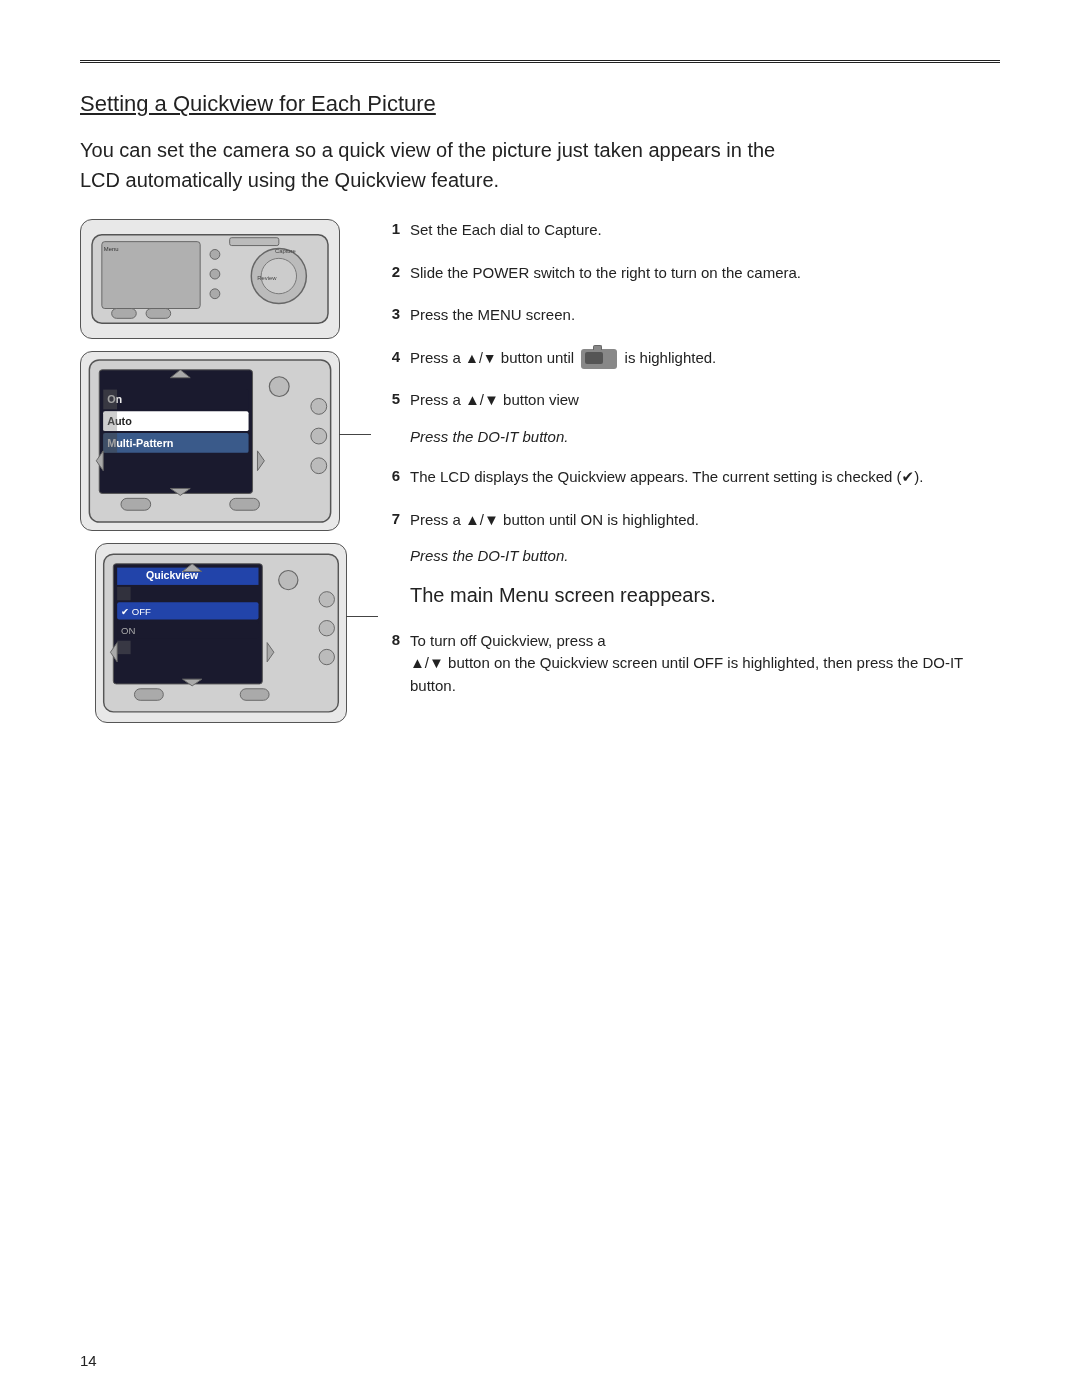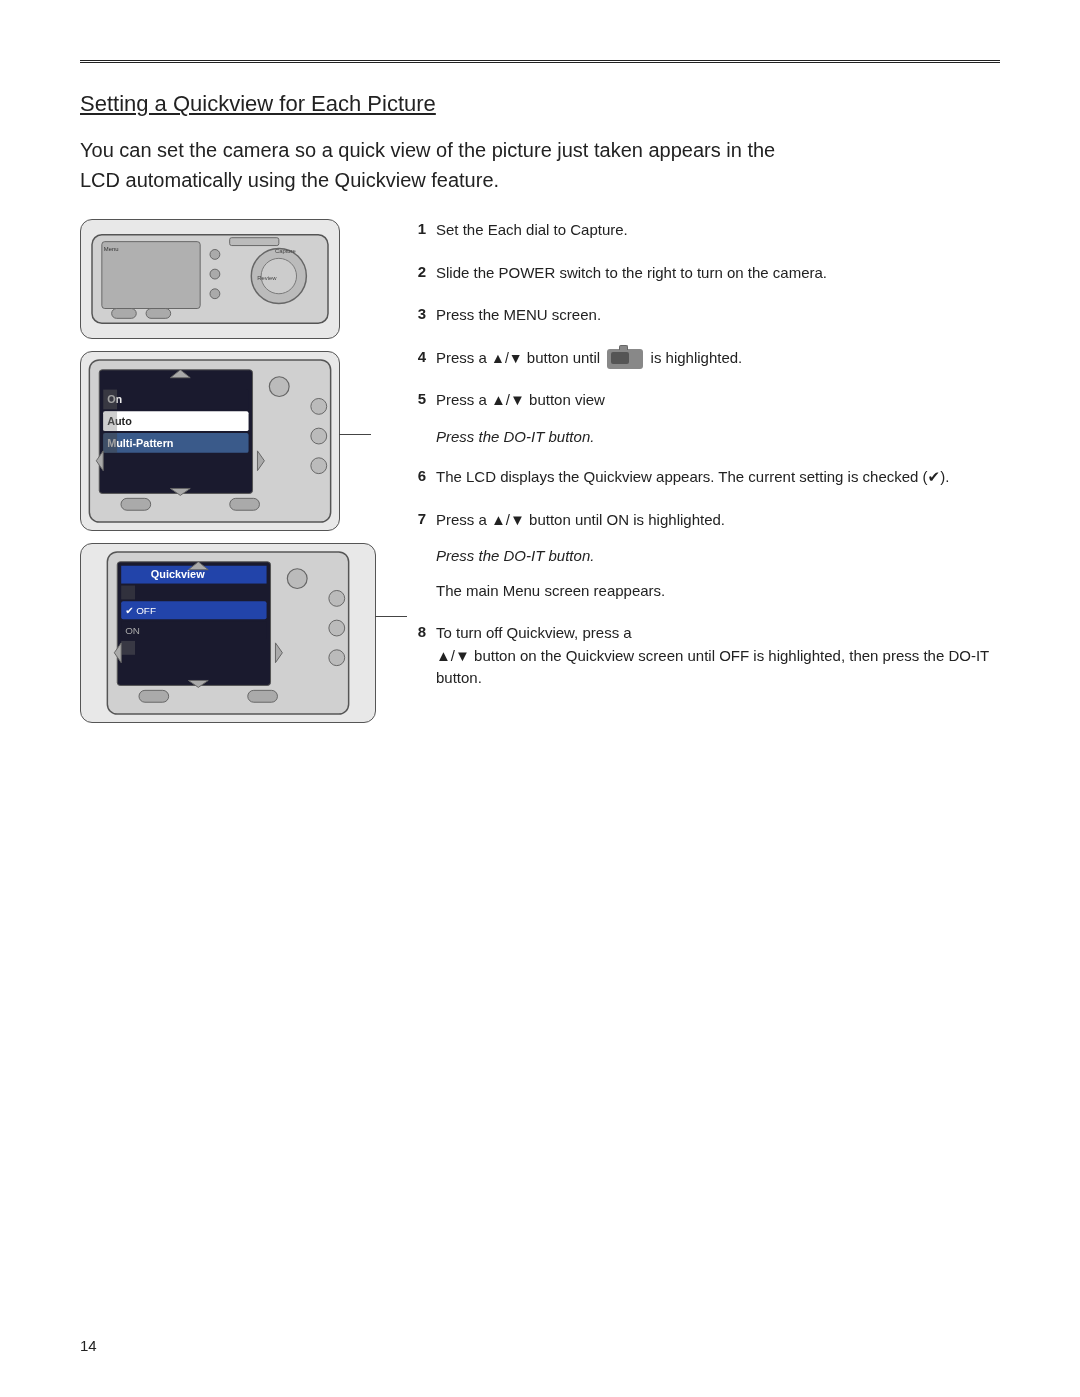--- a/index.html
+++ b/index.html
@@ -115,28 +115,29 @@
     }
 
     
     .camera2 {
       width: 260px;
       height: 180px;
     }
 
     
     .camera3 {
-      width: 296px;
+      width: 252px;
       height: 180px;
+      margin-left: 15px;
     }
 
     
     .page-number {
       position: absolute;
-      bottom: 43px;
+      bottom: 28px;
       left: 80px;
       font-size: 15px;
     }
 
     
     .cam-svg {
       width: 100%;
       height: 100%;
     }
 
@@ -151,21 +152,21 @@
     }
 
     
     .sym {
       font-size: 14px;
     }
 
     
     .regular-para {
       margin-left: 28px;
-      font-size: 15px;
+      font-size: 20px;
       line-height: 1.5;
       margin-bottom: 14px;
     }
   </style>
 </head>
 <body>
 
 <div class="page-container">
 
   <div class="top-lines"></div>

